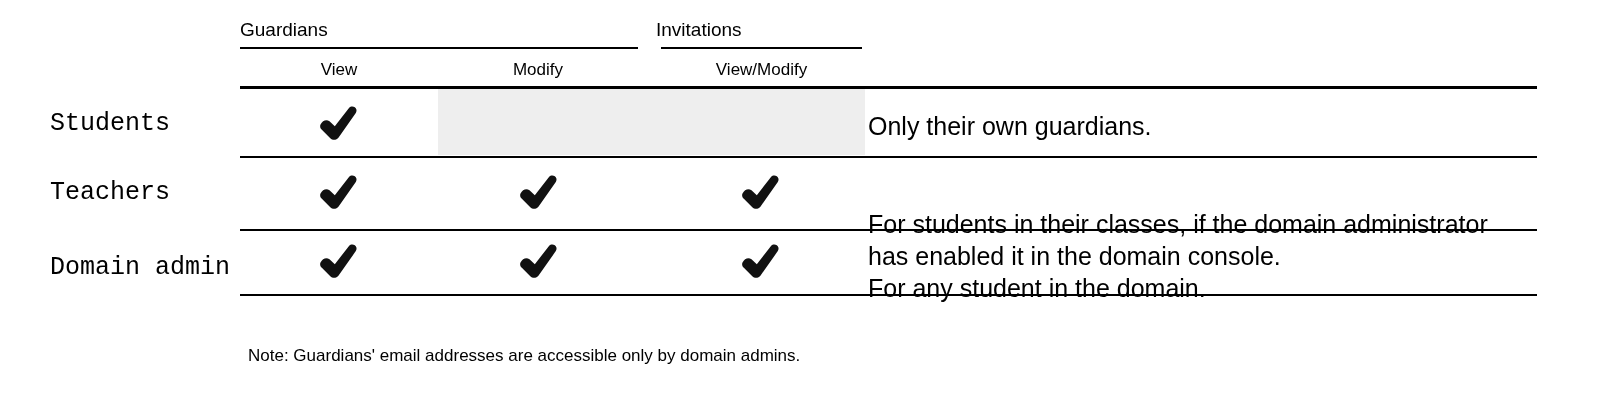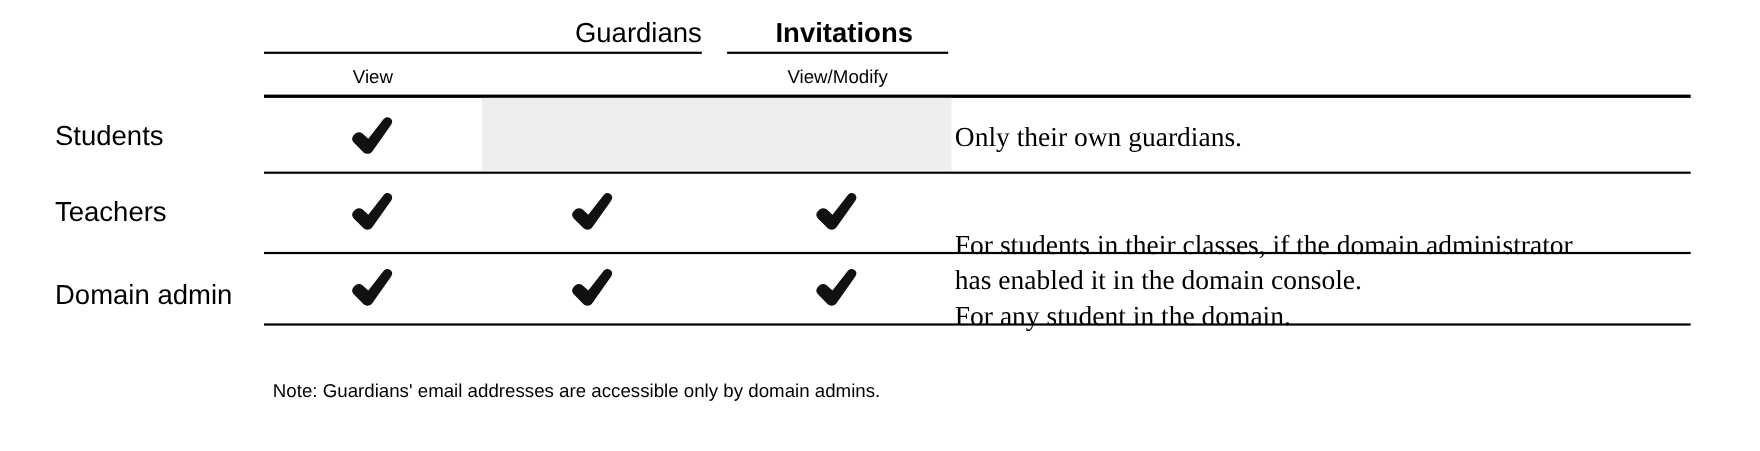--- a/index.html
+++ b/index.html
@@ -28,41 +28,42 @@
   .rule {
     position: absolute;
     background: #000000;
     height: 3px;
   }
   .rule.thin { height: 2px; }
 
   
   .group-label {
     position: absolute;
-    font-size: 25px;
+    font-size: 19px;
     line-height: 28px;
-    text-align: right;
+    text-align: left;
     white-space: nowrap;
   }
 
   
   .col-header {
     position: absolute;
     font-size: 17px;
     line-height: 28px;
     text-align: center;
     white-space: nowrap;
   }
 
   
   .row-label {
     position: absolute;
     font-size: 25px;
     line-height: 28px;
     white-space: nowrap;
+    font-family: Liberation Mono, monospace;
   }
 
   
   .shade {
     position: absolute;
     background: #eeeeee;
   }
 
   
   .check {
@@ -71,45 +72,45 @@
     height: 44px;
   }
   .check svg { display: block; width: 100%; height: 100%; }
 
   
   .note {
     position: absolute;
     font-size: 25px;
     line-height: 32px;
     white-space: pre-line;
-    font-family: Liberation Serif, serif;
   }
 
   
   .footnote {
     position: absolute;
     font-size: 17px;
     line-height: 30px;
     white-space: nowrap;
   }
 </style>
 </head>
 <body>
 
 <div id="table-root">
 
   <div class="group-label" style="left:240px; top:16px; width:398px;">Guardians</div>
 
-  <div class="group-label" style="left:628px; top:16px; width:202px;font-weight:bold;">Invitations</div>
+  <div class="group-label" style="left:656px; top:16px; width:202px;">Invitations</div>
 
   <div class="rule thin" style="left:240px; top:47px; width:398px;"></div>
   <div class="rule thin" style="left:661px; top:47px; width:201px;"></div>
 
   <div class="col-header" style="left:240px; top:56px; width:198px;">View</div>
 
+  <div class="col-header" style="left:438px; top:56px; width:200px;">Modify</div>
 
   <div class="col-header" style="left:661px; top:56px; width:201px;">View/Modify</div>
 
   <div class="rule" style="left:240px; top:86px; width:1297px;"></div>
 
   <div class="shade" style="left:438px; top:89px; width:427px; height:66px;"></div>
 
   <div class="row-label" style="left:50px; top:110px;">Students</div>
 
   <div class="check" style="left:316px; top:102px;">

